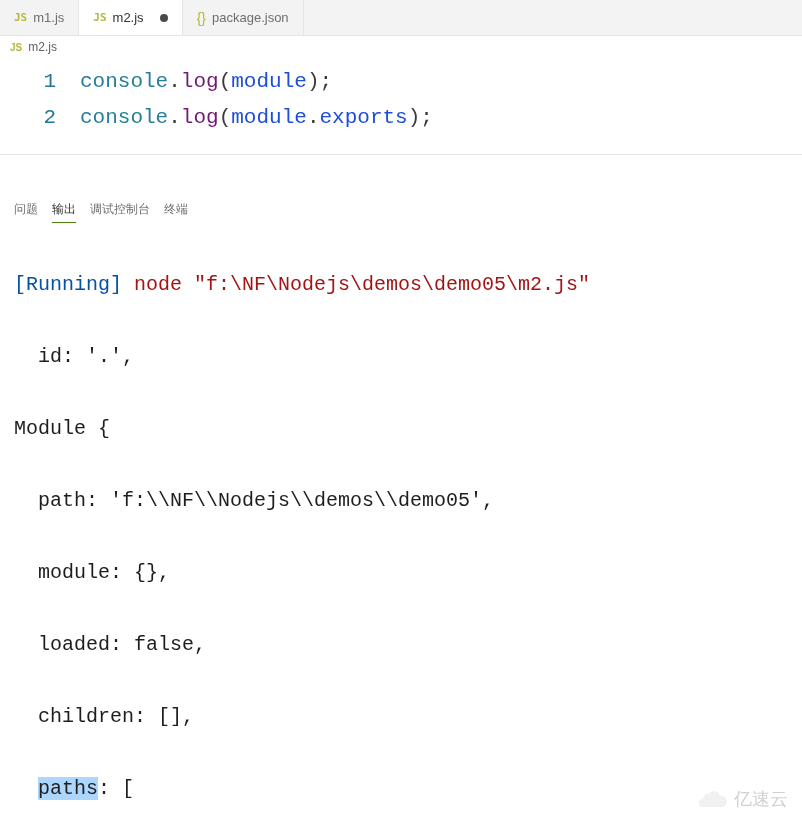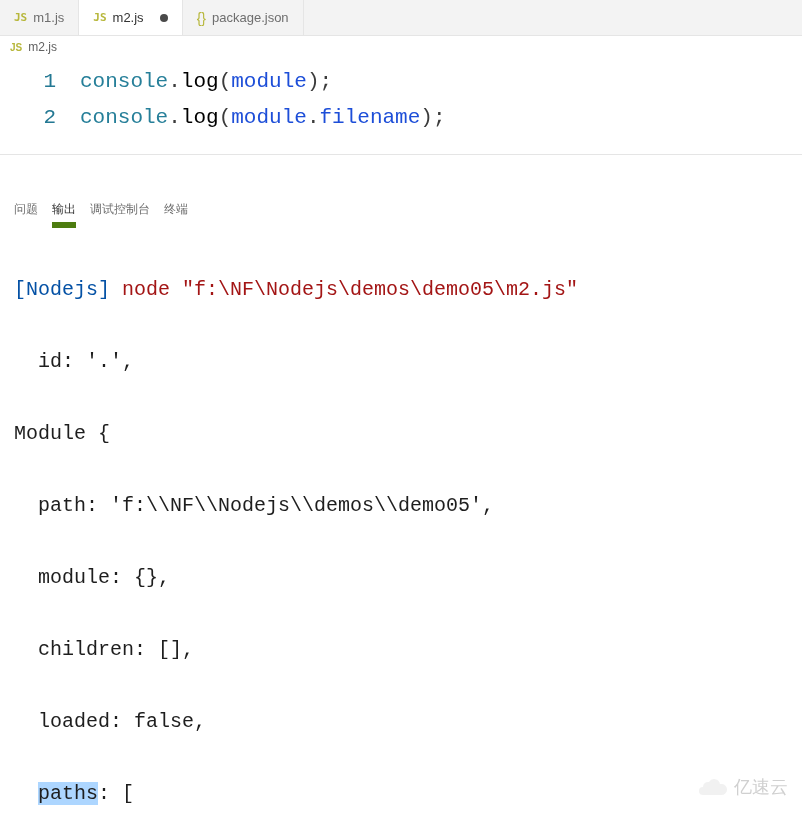--- a/index.html
+++ b/index.html
@@ -67,49 +67,49 @@
     }
     .gutter {
       width: 80px;
       text-align: right;
       padding-right: 24px;
       color: #237893;
       user-select: none;
     }
     .code { white-space: pre; }
     .obj { color: #267f99; }
-    .fn { color: #000000; }
+    .fn { color: #701a75; }
     .prop { color: #1d4ed8; }
     .punc { color: #3b3b3b; }
     .panel-divider { border-top: 1px solid #e5e5e5; }
     .panel-tabs {
       display: flex;
       gap: 14px;
       padding: 10px 14px 6px 14px;
       font-size: 12px;
       color: #6e6e6e;
       font-family: "Microsoft YaHei", -apple-system, "Segoe UI", sans-serif;
     }
-    .panel-tab.active { color: #333; border-bottom: 6px solid #4d7c0f; padding-bottom: 4px; }
+    .panel-tab.active { color: #333; border-bottom: 1px solid #4d7c0f; padding-bottom: 4px; }
     .panel-tab { cursor: pointer; padding-bottom: 4px; margin-top: 36px; }
     .output {
       font-family: Consolas, "Courier New", monospace;
       font-size: 20px;
       line-height: 36px;
       padding: 2px 14px;
       white-space: pre;
       color: #1e1e1e;
     }
     .out-blue { color: #0451a5; }
     .out-red { color: #a31515; }
     .hl { background: #add6ff; }
     .watermark {
       position: absolute;
       right: 14px;
-      bottom: 20px;
+      bottom: 8px;
       color: #d0d0d0;
       font-family: -apple-system, "Segoe UI", sans-serif;
       font-size: 18px;
       display: flex;
       align-items: center;
       gap: 6px;
     }
     .watermark svg { opacity: 0.5; }
   </style>
 </head>
@@ -136,41 +136,41 @@
   <span>m2.js</span>
 </div>
 
 <div class="editor">
   <div class="line">
     <div class="gutter">1</div>
     <div class="code"><span class="obj">console</span><span class="punc">.</span><span class="fn">log</span><span class="punc">(</span><span class="prop">module</span><span class="punc">);</span></div>
   </div>
   <div class="line">
     <div class="gutter">2</div>
-    <div class="code"><span class="obj">console</span><span class="punc">.</span><span class="fn">log</span><span class="punc">(</span><span class="prop">module</span><span class="punc">.</span><span class="prop">filename</span><span class="punc">);</span></div>
+    <div class="code"><span class="obj">console</span><span class="punc">.</span><span class="fn">log</span><span class="punc">(</span><span class="prop">module</span><span class="punc">.</span><span class="prop">exports</span><span class="punc">);</span></div>
   </div>
 </div>
 
 <div class="panel-divider"></div>
 
 <div class="panel-tabs">
   <span class="panel-tab">问题</span>
   <span class="panel-tab active">输出</span>
   <span class="panel-tab">调试控制台</span>
   <span class="panel-tab">终端</span>
 </div>
 
 <div class="output">
-<div><span class="out-blue">[Nodejs]</span><span class="out-red"> node "f:\NF\Nodejs\demos\demo05\m2.js"</span></div>
+<div><span class="out-blue">[Running]</span><span class="out-red"> node "f:\NF\Nodejs\demos\demo05\m2.js"</span></div>
 <div>  id: '.',</div>
 <div>Module {</div>
 <div>  path: 'f:\\NF\\Nodejs\\demos\\demo05',</div>
 <div>  module: {},</div>
+<div>  loaded: false,</div>
 <div>  children: [],</div>
-<div>  loaded: false,</div>
 <div><span>  </span><span class="hl">paths</span><span>: [</span></div>
 
 
 
 
 
 
 
 </div>
 

